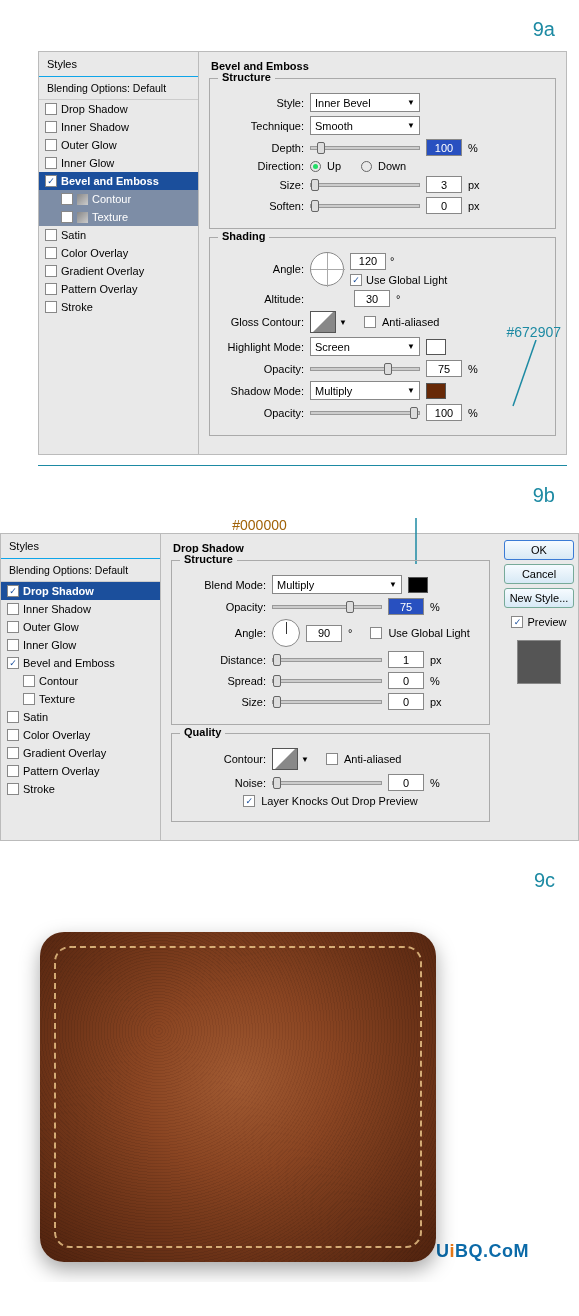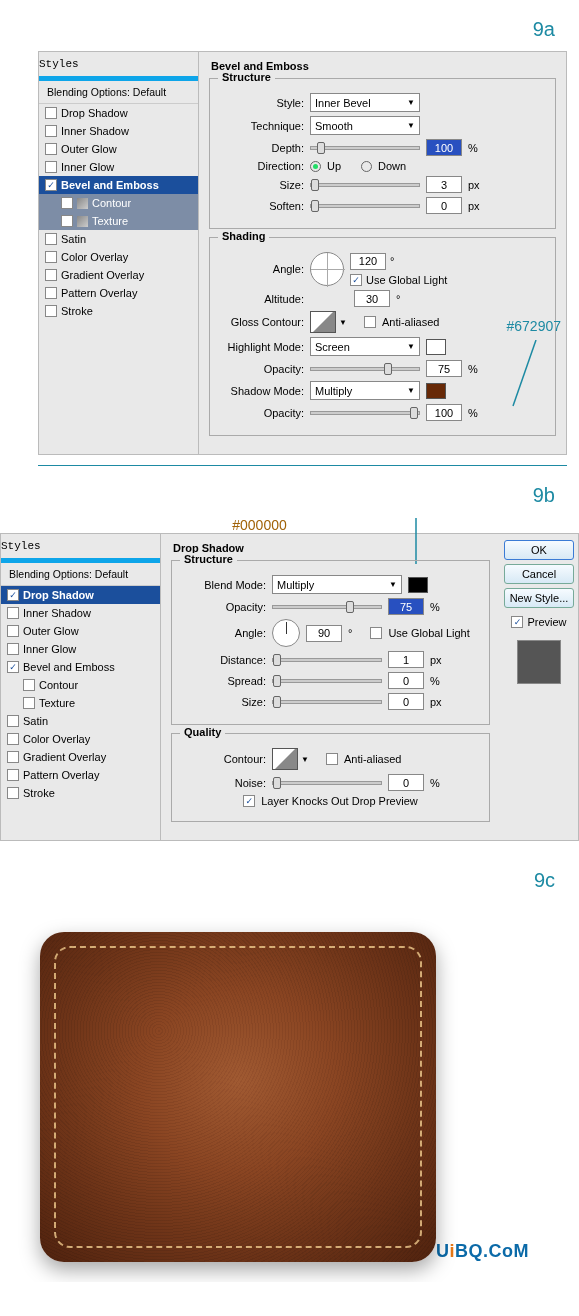--- a/index.html
+++ b/index.html
@@ -1,21 +1,21 @@
 <!DOCTYPE html>
 <html><head>
 <meta charset="utf-8">
 <style>
 * { box-sizing: border-box; margin: 0; padding: 0; }
 body { font-family: Tahoma, Arial, sans-serif; font-size: 11px; background: #fff; color: #000; width: 579px; }
 .step-label { color: #1d8aa3; font-size: 20px; font-weight: 500; text-align: right; padding: 18px 24px 10px 0; }
 .panel { display: flex; background: #e9e9e9; border: 1px solid #bbb; margin: 0 12px 10px 38px; }
 .panel.b { margin-left: 0; margin-right: 0; }
 .styles-col { width: 160px; border-right: 1px solid #bbb; background: #e9e9e9; }
-.styles-head { padding: 6px 0; border-bottom: 5px solid #0ea5e9; font-family: Liberation Mono, monospace; }
+.styles-head { padding: 6px 8px; border-bottom: 1px solid #0ea5e9; }
 .blend-head { padding: 5px 8px; border-bottom: 1px solid #ccc; font-size: 10.5px; }
 .style-item { display: flex; align-items: center; padding: 3px 6px; gap: 4px; font-size: 11px; }
 .style-item.selected { background: #1b4f9c; color: #fff; }
 .style-sub { padding-left: 22px; background: #7d8da6; color: #fff; }
 .cb { width: 12px; height: 12px; border: 1px solid #888; background: #fff; display: inline-flex; align-items: center; justify-content: center; font-size: 9px; color: #1b4f9c; }
 .cb.chk::after { content: "✓"; }
 .sub-icon { width: 11px; height: 11px; background: linear-gradient(135deg,#888,#ccc); display: inline-block; }
 .right-col { flex: 1; padding: 6px 10px 10px 10px; }
 .grp-title { font-weight: bold; margin: 2px 0 6px 2px; }
 .fieldset { border: 1px solid #aaa; padding: 10px 8px 10px 8px; margin-bottom: 8px; position: relative; }
@@ -223,21 +223,21 @@
           <span class="swatch" style="background:#672907;"></span>
         </div>
       <div class="row">
           <span class="lbl">Opacity:</span>
           <div class="slider">
             <div class="thumb" style="left:92%;"></div>
           </div>
           <span class="numbox">100</span>
           <span class="unit">%</span>
         </div>
-      <div class="hint" style="right:-6px; top:80px;text-align:center;">#672907</div>
+      <div class="hint" style="right:-6px; top:86px;text-align:center;">#672907</div>
       <svg style="position:absolute; right:14px; top:102px;" width="30" height="70">
           <line x1="25" y1="0" x2="2" y2="66" stroke="#1d8aa3" stroke-width="1.5"></line>
         </svg>
     </div>
   </div>
 </div>
 <div class="bottom-border"></div>
 
 <div class="step-label">9b</div>
 <div style="text-align:center; color:#a16207; font-size:14px; font-weight:500; padding-right:60px;">#000000</div>

